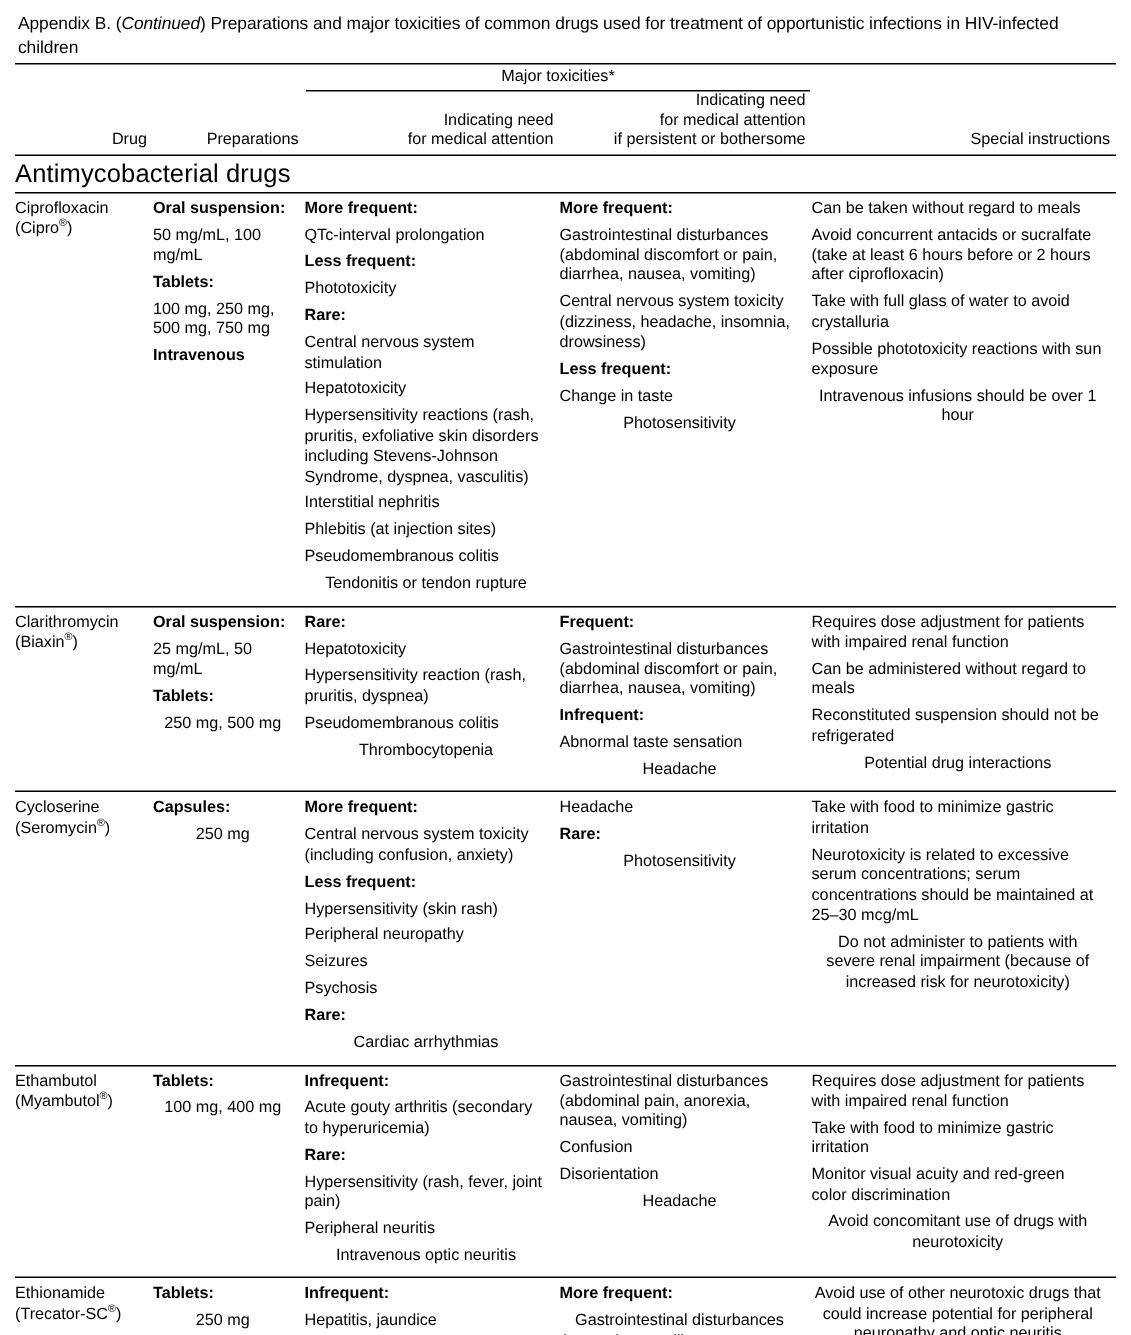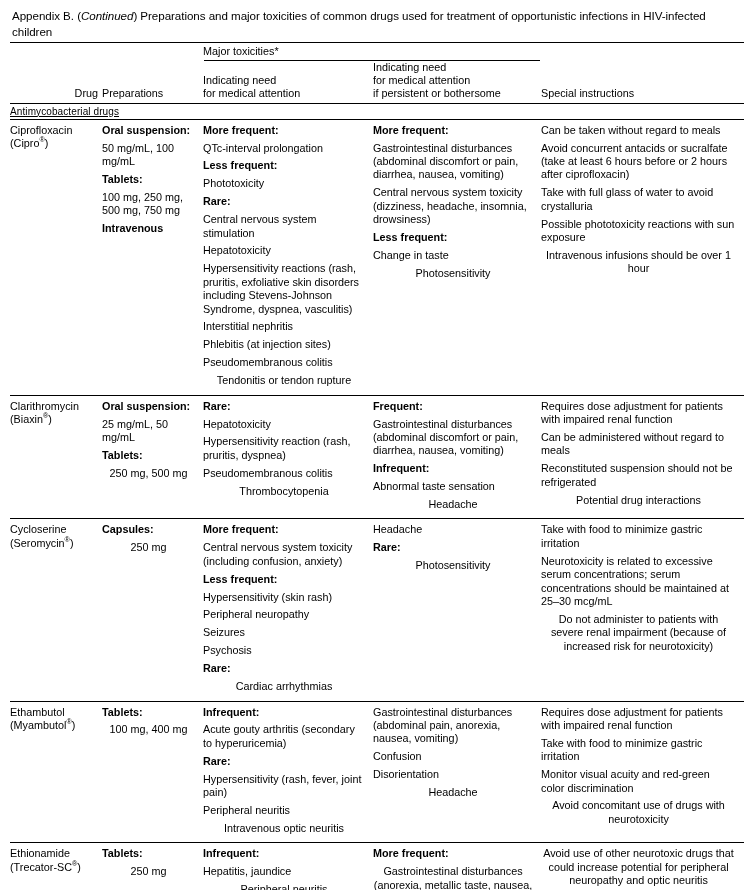--- a/index.html
+++ b/index.html
@@ -57,49 +57,48 @@
   col.c-tox1   { width: 170px; }
   col.c-tox2   { width: 168px; }
   col.c-spec   { width: 203px; }
 
   
   .span-head td {
     padding: 2px 0 0 0;
     vertical-align: bottom;
   }
   .span-title {
-    text-align: left;
+    text-align: center;
     font-size: 10.8px;
     padding-bottom: 1px;
   }
   .span-underline {
     border-bottom: 1px solid #000;
     height: 2px;
     font-size: 0;
     line-height: 0;
     margin: 0 1px;
   }
   .span-spacer { height: 16px; }
 
   
   .col-head td {
     vertical-align: bottom;
     font-size: 10.8px;
     line-height: 13.2px;
     padding: 0 6px 2px 0;
   }
   .col-head td.hl { text-align: right; padding-right: 4px; }
-  .col-head td.hc { text-align: left; padding-right: 4px; }
+  .col-head td.hc { text-align: right; padding-right: 4px; }
 
   
   .group-row td {
-    font-size: 10px;
+    font-size: 17px;
     padding: 2px 0 2px 0;
     letter-spacing: 0.1px;
-    text-decoration: underline;
   }
 
   
   td.cell {
     vertical-align: top;
     padding: 4px 8px 7px 0;
     font-size: 10.8px;
     line-height: 13.4px;
   }
   td.cell.first { padding-right: 6px; }

